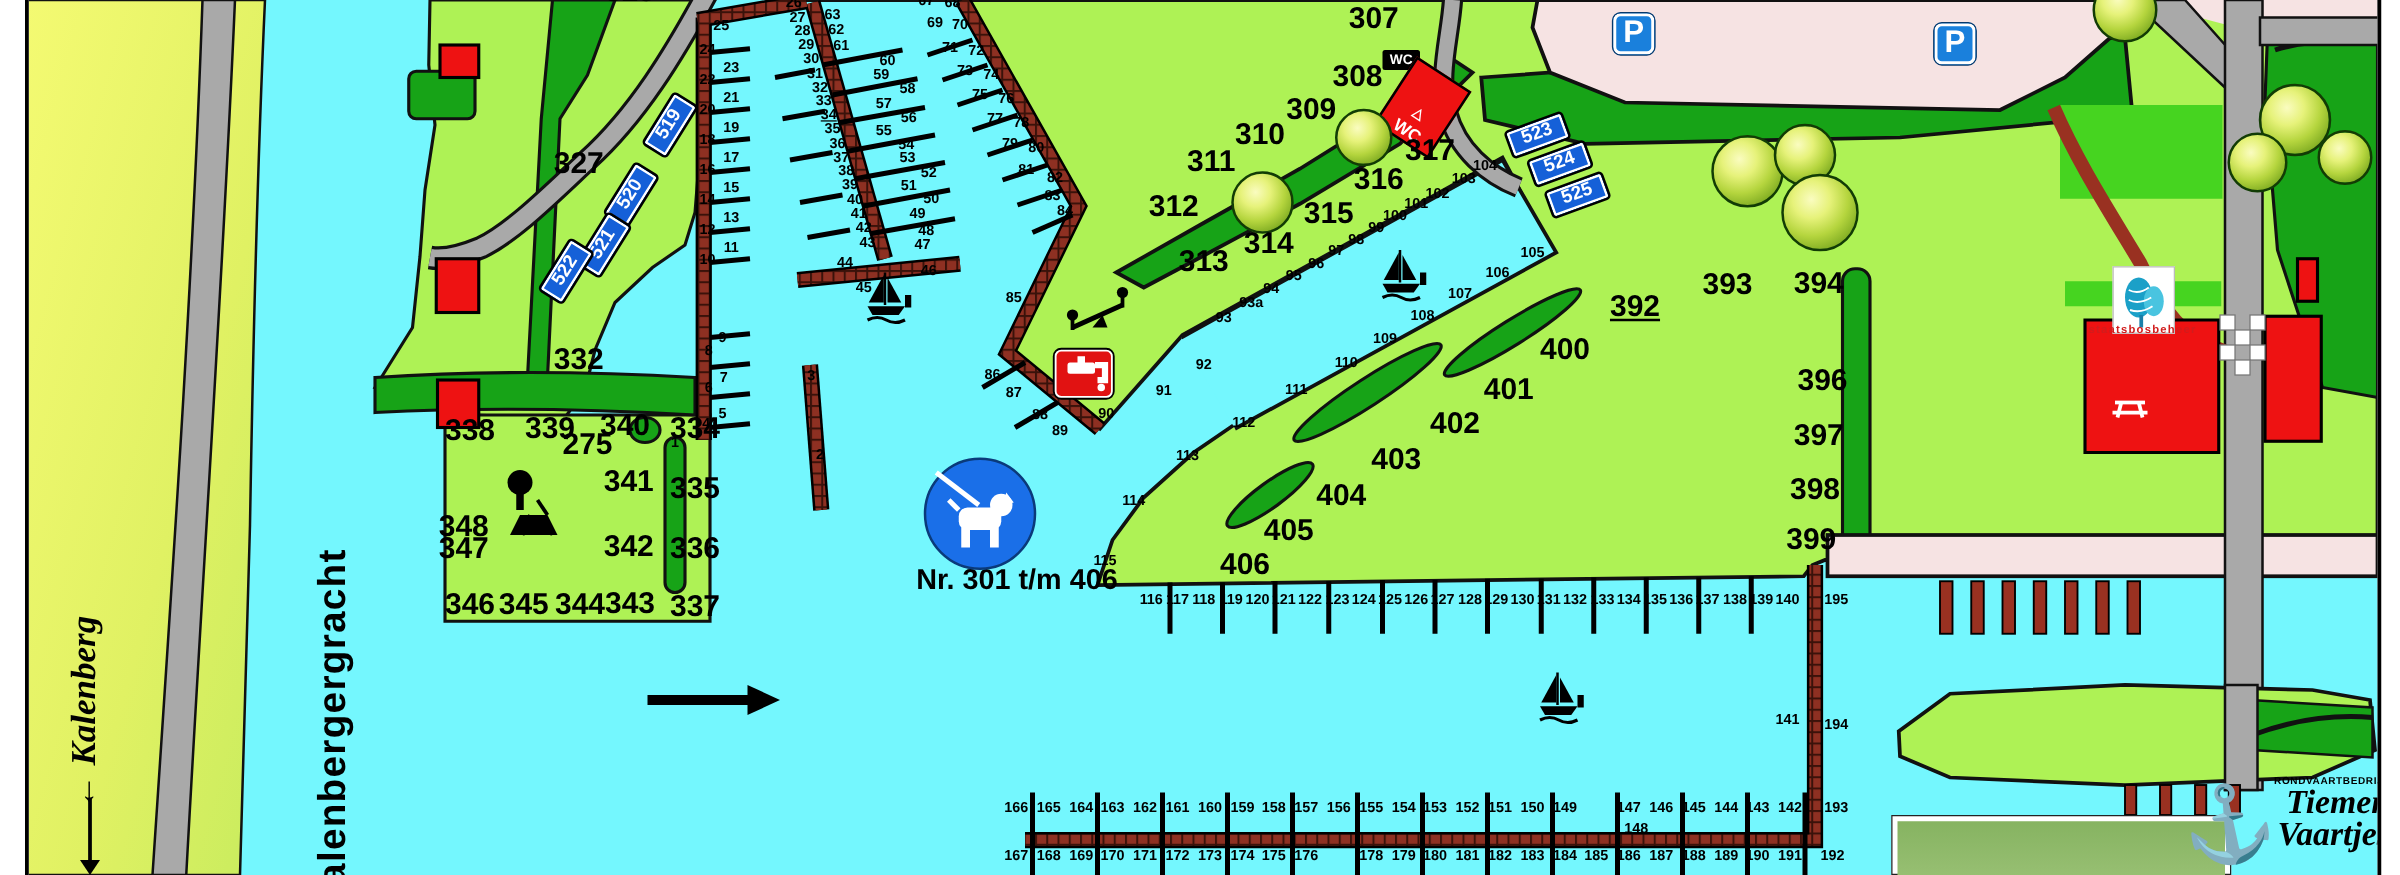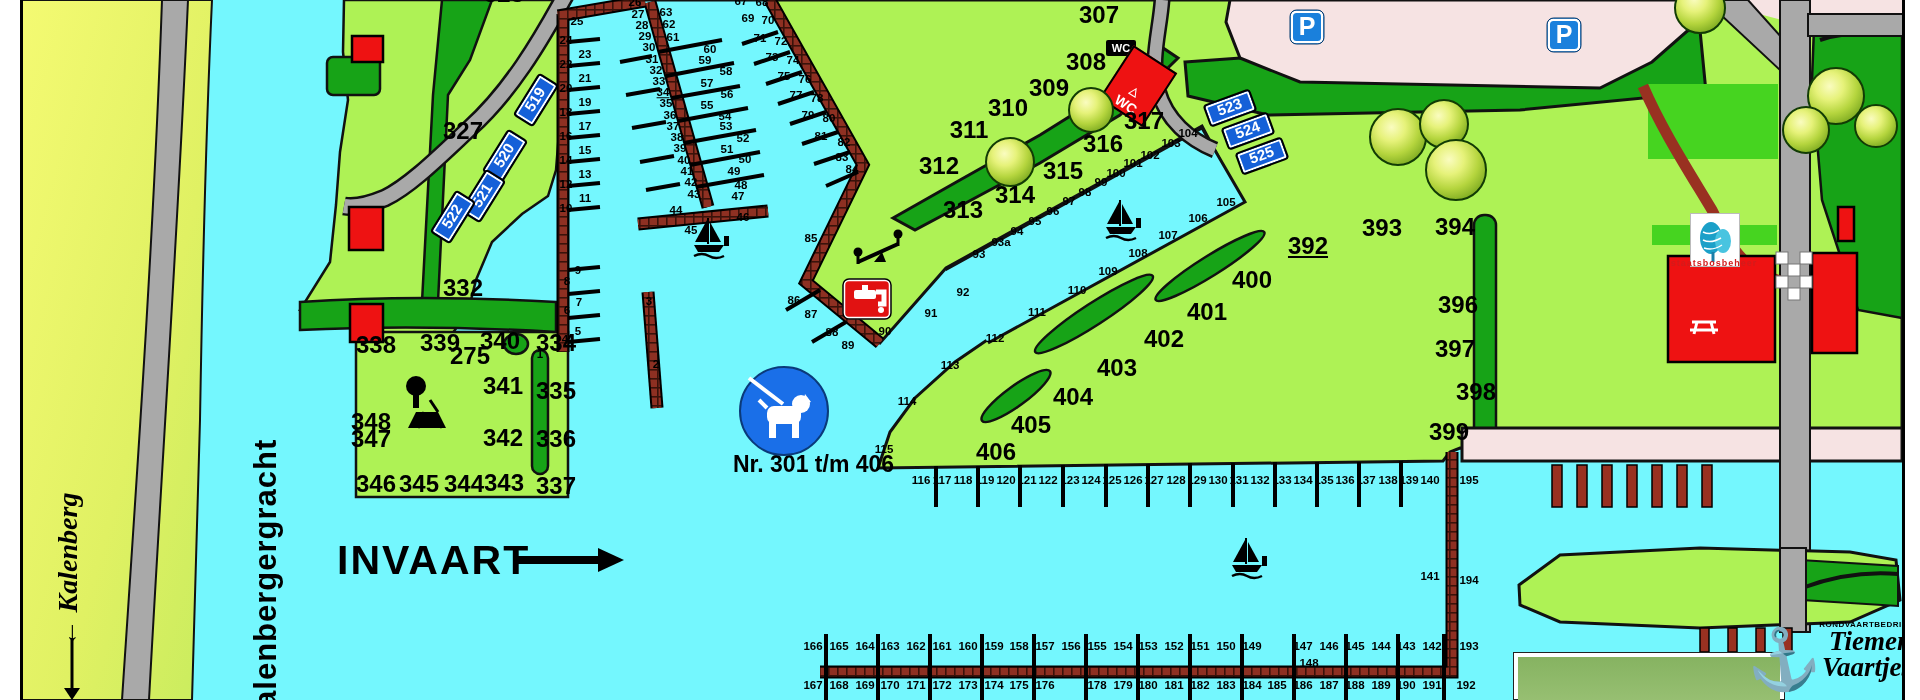--- a/index.html
+++ b/index.html
@@ -308,21 +308,20 @@
     <rect x="413" y="394" width="6" height="14" fill="#000"></rect>
     <path d="M408,428 L446,428 L438,412 L416,412 Z" fill="#000"></path>
     <path d="M424,412 L418,428 M436,414 L442,428" stroke="#000" stroke-width="3"></path>
     <path d="M430,400 L438,412" stroke="#000" stroke-width="3"></path>
   </g>
 </svg>
 
 <div class="rot90" id="kalenberg" style="left:68px;top:570px;">← Kalenberg</div>
 <div class="rot90" id="gracht" style="left:266px;top:585px;">Kalenbergergracht</div>
 
-<div id="invaart" style="left:337px;top:560px;">INVAART</div>
 
 <div id="range" style="left:733px;top:464px;">Nr. 301 t/m 406</div>
 
 <svg id="dogsign" width="94" height="94">
   <circle cx="47" cy="47" r="44" fill="#1a6fe8" stroke="#0a3a7a" stroke-width="2"></circle>
   <path d="M12,14 L46,40" stroke="#fff" stroke-width="4"></path>
   <rect x="30" y="42" width="34" height="18" rx="7" fill="#fff"></rect>
   <circle cx="64" cy="40" r="9" fill="#fff"></circle>
   <path d="M68,30 L74,38 L66,40 Z" fill="#fff"></path>
   <rect x="32" y="58" width="7" height="16" fill="#fff"></rect>
@@ -398,21 +397,21 @@
       <div class="lbl plot" style="left: 963px; top: 210px;">313</div>
       <div class="lbl plot" style="left: 1015px; top: 195px;">314</div>
       <div class="lbl plot" style="left: 1063px; top: 171px;">315</div>
       <div class="lbl plot" style="left: 1103px; top: 144px;">316</div>
       <div class="lbl plot" style="left: 1144px; top: 121px;">317</div>
       <div class="lbl plot" style="left: 1308px; top: 246px; text-decoration: underline;">392</div>
       <div class="lbl plot" style="left: 1382px; top: 228px;">393</div>
       <div class="lbl plot" style="left: 1455px; top: 227px;">394</div>
       <div class="lbl plot" style="left: 1458px; top: 305px;">396</div>
       <div class="lbl plot" style="left: 1455px; top: 349px;">397</div>
-      <div class="lbl plot" style="left: 1452px; top: 392px; margin-left: 24px;">398</div>
+      <div class="lbl plot" style="left: 1452px; top: 392px;">398</div>
       <div class="lbl plot" style="left: 1449px; top: 432px;">399</div>
       <div class="lbl plot" style="left: 1252px; top: 280px;">400</div>
       <div class="lbl plot" style="left: 1207px; top: 312px;">401</div>
       <div class="lbl plot" style="left: 1164px; top: 339px;">402</div>
       <div class="lbl plot" style="left: 1117px; top: 368px;">403</div>
       <div class="lbl plot" style="left: 1073px; top: 397px;">404</div>
       <div class="lbl plot" style="left: 1031px; top: 425px;">405</div>
       <div class="lbl plot" style="left: 996px; top: 452px;">406</div>
     </div>
 <div id="berth-labels">

